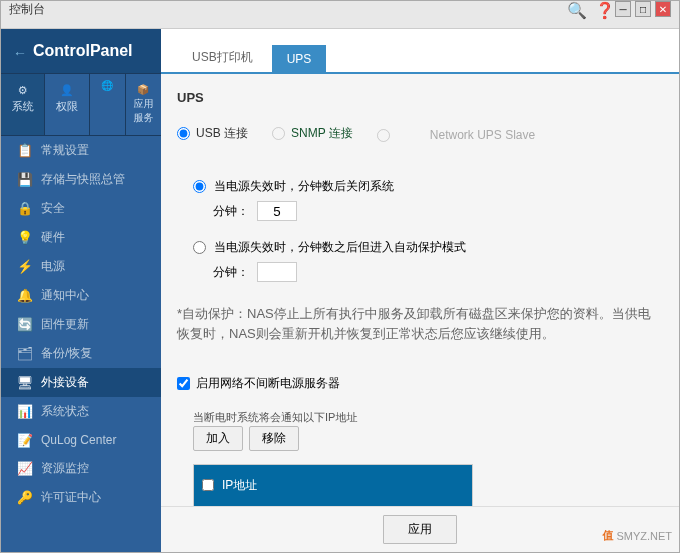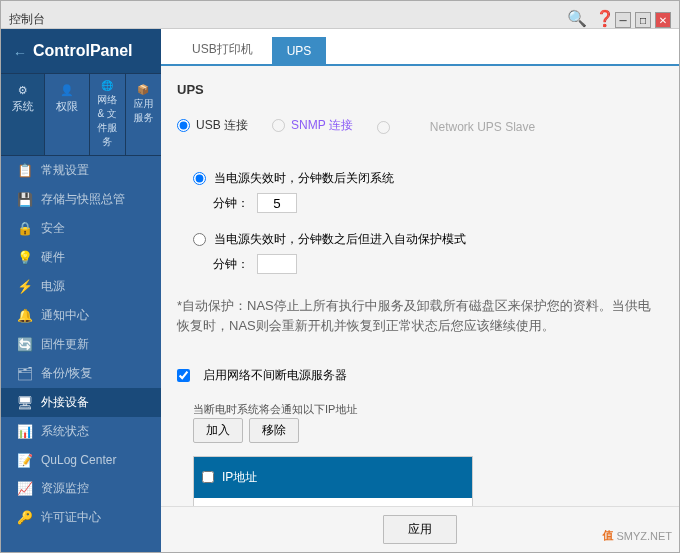--- a/index.html
+++ b/index.html
@@ -1,57 +1,57 @@
 <!DOCTYPE html>
 <html><head>
   <meta charset="utf-8">
   <style>
     * { box-sizing: border-box; margin: 0; padding: 0; }
     body { width: 680px; height: 553px; font-family: "Microsoft YaHei", Arial, sans-serif; font-size: 12px; background: #f0f0f0; overflow: hidden; }
 
     .window { width: 680px; height: 553px; display: flex; flex-direction: column; border: 1px solid #aaa; background: #fff; }
 
-    .title-bar { height: 28px; background: #e8e8e8; display: flex; align-items: flex-end; padding: 0 8px; border-bottom: 1px solid #ccc; flex-shrink: 0; }
+    .title-bar { height: 28px; background: #e8e8e8; display: flex; align-items: flex-start; padding: 0 8px; border-bottom: 1px solid #ccc; flex-shrink: 0; }
     .title-bar-text { font-size: 12px; color: #333; flex: 1; }
     .title-bar-controls { display: flex; gap: 4px; }
     .title-btn { width: 16px; height: 16px; border: 1px solid #999; background: #ddd; cursor: pointer; display: flex; align-items: center; justify-content: center; font-size: 10px; }
 
     .main-content { display: flex; flex: 1; overflow: hidden; }
 
     
     .sidebar { width: 160px; background: #2d6099; display: flex; flex-direction: column; flex-shrink: 0; }
     .sidebar-logo { height: 45px; background: #1a4a7a; display: flex; align-items: center; padding: 0 12px; color: #fff; font-size: 16px; font-weight: bold; border-bottom: 1px solid #1a3a5e; }
     .sidebar-logo-arrow { margin-right: 6px; font-size: 14px; color: #7ab3d8; }
 
     .sidebar-nav { display: flex; flex-direction: column; flex: 1; }
     .sidebar-item { display: flex; align-items: center; padding: 7px 12px; color: #cde; cursor: pointer; font-size: 12px; }
     .sidebar-sub-item { display: flex; align-items: center; padding: 6px 12px 6px 16px; color: #bcd; cursor: pointer; font-size: 12px; }
     .sidebar-sub-item.active { background: #1a4a7a; color: #fff; }
     .sidebar-sub-icon { width: 16px; height: 16px; margin-right: 8px; display: flex; align-items: center; justify-content: center; font-size: 13px; flex-shrink: 0; }
 
     
     .right-panel { flex: 1; display: flex; flex-direction: column; background: #f5f5f5; overflow: hidden; }
 
-    .tab-bar { display: flex; border-bottom: 2px solid #3a8cc5; background: #fff; padding: 0 16px; flex-shrink: 0; height: 37px; align-items: flex-end; }
+    .tab-bar { display: flex; border-bottom: 2px solid #3a8cc5; background: #fff; padding: 0 16px; flex-shrink: 0; height: 45px; align-items: flex-end; }
     .tab { padding: 6px 14px; cursor: pointer; font-size: 12px; color: #666; border: 1px solid transparent; border-bottom: none; margin-right: 4px; }
     .tab.active { background: #3a8cc5; color: #fff; border-color: #3a8cc5; }
 
     .panel-content { flex: 1; padding: 16px; overflow-y: auto; display: flex; flex-direction: column; gap: 12px; }
 
     .section-title { font-size: 13px; font-weight: bold; color: #333; margin-bottom: 8px; }
     .radio-row { display: flex; align-items: center; gap: 6px; color: #333; }
     .radio-row input[type=radio] { margin: 0; }
 
     .option-block { margin-left: 16px; }
     .option-row { display: flex; align-items: center; gap: 8px; margin-bottom: 6px; }
     .minutes-input { width: 40px; height: 20px; border: 1px solid #ccc; padding: 2px 4px; text-align: center; }
 
     .note-text { font-size: 13px; color: #666; line-height: 1.5; margin: 4px 0 20px; }
 
-    .checkbox-row { display: flex; align-items: center; gap: 13px; margin-bottom: 6px; }
+    .checkbox-row { display: flex; align-items: center; gap: 6px; margin-bottom: 6px; }
     .checkbox-row input[type=checkbox] { margin: 0; }
 
     .ip-section { margin-left: 16px; }
     .ip-note { font-size: 11px; color: #555; margin-bottom: 1px; }
     .ip-buttons { display: flex; gap: 6px; margin-bottom: 13px; }
     .ip-btn { padding: 3px 12px; border: 1px solid #bbb; background: #f0f0f0; cursor: pointer; font-size: 12px; border-radius: 2px; }
 
     .ip-table { border: 1px solid #ccc; width: 280px; }
     .ip-table-header { background: #0369a1; color: #fff; display: flex; align-items: flex-end; padding: 12px 8px; font-size: 12px; }
     .ip-table-header-check { width: 20px; }
@@ -99,21 +99,20 @@
           <div class="sidebar-item" style="padding:10px 8px; flex:1; flex-direction:column; align-items:center; gap:2px; font-size:11px; border-right:1px solid #1a3a5e;">
             <span>⚙</span>
             <span>系统</span>
           </div>
           <div class="sidebar-item" style="padding:10px 8px; flex:1; flex-direction:column; align-items:center; gap:2px; font-size:11px; border-right:1px solid #1a3a5e; background:#2d6099;">
             <span>👤</span>
             <span>权限</span>
           </div>
           <div class="sidebar-item" style="padding:6px 4px; flex:1; flex-direction:column; align-items:center; gap:2px; font-size:10px; border-right:1px solid #1a3a5e; background:#2d6099; text-align:center;">
             <span>🌐</span>
-            <span>网络 &amp; 文件服务</span>
           </div>
           <div class="sidebar-item" style="padding:10px 4px; flex:1; flex-direction:column; align-items:center; gap:2px; font-size:10px; background:#2d6099; text-align:center;">
             <span>📦</span>
             <span>应用服务</span>
           </div>
         </div>
 
         <div class="sidebar-sub-item">
           <span class="sidebar-sub-icon">📋</span>
           <span>常规设置</span>
@@ -179,21 +178,21 @@
       <div class="panel-content">
         <div class="section-title">UPS</div>
 
         <div style="display:flex; align-items:flex-end; gap:24px; margin-bottom:24px;">
           <div class="radio-row">
             <input type="radio" name="ups-conn" checked="" style="">
             <span>USB 连接</span>
           </div>
           <div class="radio-row" style="color:#aaa;">
             <input type="radio" name="ups-conn" disabled="" style="">
-            <span style="color:#8b5cf6;">SNMP 连接</span>
+            <span style="color:#14532d;">SNMP 连接</span>
           </div>
           <div class="radio-row" style="color:#aaa;gap:40px;">
             <input type="radio" name="ups-conn" disabled="" style="">
             <span style="color:#aaa;">Network UPS Slave</span>
           </div>
         </div>
 
         <div class="option-block">
           <div class="option-row">
             <input type="radio" name="power-action" checked="" style="">

